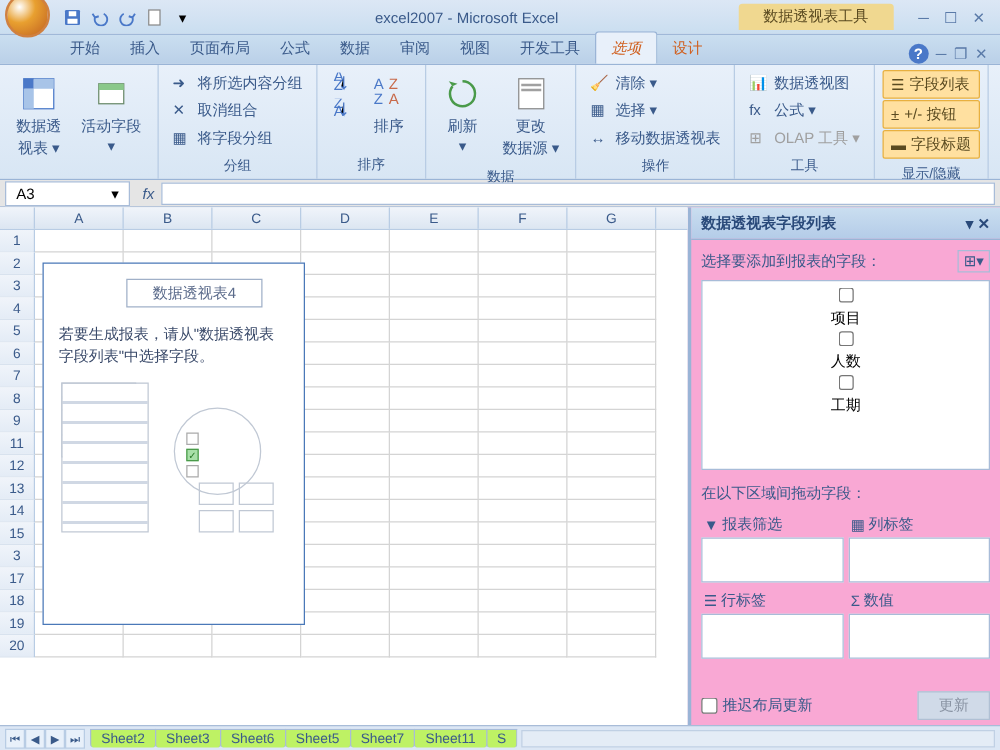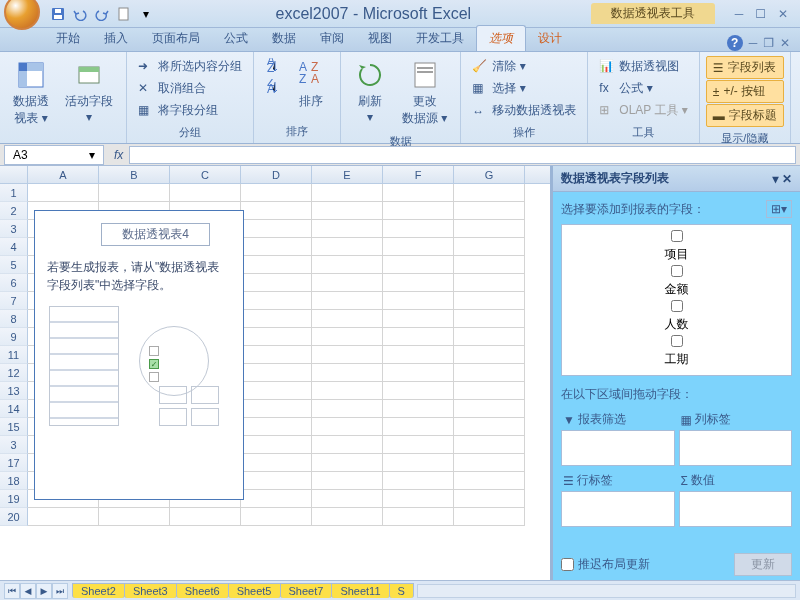--- a/index.html
+++ b/index.html
@@ -1,21 +1,21 @@
 <!DOCTYPE html>
 <html><head>
 <meta charset="utf-8">
 <style>
 * { margin: 0; padding: 0; box-sizing: border-box; font-family: 'Microsoft YaHei', SimSun, sans-serif; font-size: 12px; }
 body { background: #fff; width: 800px; height: 600px; overflow: hidden; }
 .title-bar { height: 28px; background: linear-gradient(#dce7f5, #cadef0); display: flex; align-items: center; border-bottom: 1px solid #a0b8d8; }
 .office-btn { width: 36px; height: 36px; border-radius: 50%; background: radial-gradient(circle at 30% 30%, #fff, #e8a030 40%, #c06020); margin: -4px 4px 0 4px; border: 2px solid #d08040; position: relative; z-index: 10; }
 .qat { display: flex; gap: 2px; margin-left: 4px; }
 .qat-btn { width: 20px; height: 20px; display: flex; align-items: center; justify-content: center; border: 1px solid transparent; }
-.title-text { flex: 1; text-align: center; color: #3a5a8a; font-size: 16px; }
+.title-text { flex: 1; text-align: center; color: #3a5a8a; font-size: 12px; }
 .context-tab-label { background: #f0d890; padding: 2px 20px; color: #5a4a20; border-radius: 3px 3px 0 0; margin-right: 8px; }
 .win-btns { display: flex; gap: 12px; margin: 0 12px; color: #5a7aa8; }
 .ribbon-tabs { height: 24px; background: linear-gradient(#cadef0, #bad0e8); display: flex; align-items: flex-end; padding-left: 44px; border-bottom: 1px solid #9ab4d6; }
 .tab { padding: 4px 12px; color: #3a5a8a; cursor: pointer; }
 .tab.active { background: #e8f0fa; border: 1px solid #9ab4d6; border-bottom: none; border-radius: 3px 3px 0 0; color: #d06020; font-style: italic; }
 .tab.context { color: #d06020; }
 .ribbon-help { margin-left: auto; margin-right: 10px; display: flex; gap: 6px; align-items: center; }
 .ribbon { height: 92px; background: linear-gradient(#e8f0fa, #d8e6f4); display: flex; border-bottom: 1px solid #9ab4d6; }
 .ribbon-group { border-right: 1px solid #b8cce4; display: flex; flex-direction: column; padding: 2px 4px; }
 .group-content { flex: 1; display: flex; align-items: flex-start; gap: 2px; padding: 2px; }
@@ -39,38 +39,38 @@
 .row { display: flex; height: 18px; }
 .row-h { width: 28px; background: linear-gradient(#f0f4fa, #e4ecf6); border-right: 1px solid #b8cce4; border-bottom: 1px solid #d8e2ee; text-align: center; font-size: 11px; color: #3a5a8a; line-height: 18px; }
 .cell { width: 71px; border-right: 1px solid #d4d4d4; border-bottom: 1px solid #d4d4d4; }
 .pivot-placeholder { position: absolute; left: 34px; top: 44px; width: 210px; height: 290px; border: 1px solid #4a78b8; background: #fff; padding: 12px; display: flex; flex-direction: column; align-items: center; gap: 12px; }
 .pivot-title-box { border: 1px solid #a0b0c8; padding: 2px 20px; color: #5a6a8a; margin-left: 33px; }
 .pivot-help-text { color: #3a4a6a; font-size: 12px; line-height: 1.5; }
 .pivot-illustration { width: 180px; height: 140px; position: relative; }
 .illust-table { position: absolute; width: 60px; height: 60px; background: repeating-linear-gradient(#d0d8e4 0 2px, #fff 2px 10px); border: 1px solid #c0c8d4; }
 .illust-circle { position: absolute; left: 90px; top: 20px; width: 70px; height: 70px; border: 1px solid #c0c8d4; border-radius: 50%; background: #fff; }
 .illust-check { position: absolute; left: 100px; top: 40px; }
-.field-pane { width: 250px; background: #7dd3fc; border-left: 3px solid #9ab4d6; display: flex; flex-direction: column; }
+.field-pane { width: 250px; background: #f9a8d4; border-left: 3px solid #9ab4d6; display: flex; flex-direction: column; }
 .pane-header { background: linear-gradient(#cadef0, #b4cce8); padding: 4px 8px; color: #2a4a7a; font-weight: bold; display: flex; justify-content: space-between; align-items: center; border-bottom: 1px solid #9ab4d6; }
 .pane-body { padding: 8px; flex: 1; display: flex; flex-direction: column; gap: 6px; }
 .field-list-label { color: #3a5a8a; display: flex; justify-content: space-between; align-items: center; }
 .field-list { background: #fff; border: 1px solid #a8bcd8; padding: 4px; height: 152px; }
 .field-item { display: flex; align-items: center; gap: 4px; padding: 1px; flex-direction: column; }
 .field-item input { width: 12px; height: 12px; }
 .areas-label { color: #3a5a8a; margin-top: 4px; }
 .areas-grid { display: grid; grid-template-columns: 1fr 1fr; gap: 4px; }
 .area-box { display: flex; flex-direction: column; }
 .area-title { font-size: 11px; color: #3a5a8a; padding: 2px; display: flex; align-items: center; gap: 3px; }
 .area-drop { background: #fff; border: 1px solid #a8bcd8; height: 36px; }
 .defer-row { display: flex; align-items: center; gap: 4px; padding: 4px 8px; color: #3a5a8a; }
 .update-btn { margin-left: auto; background: #d0dae8; border: 1px solid #b0c0d4; padding: 2px 16px; color: #8a94a4; }
 .sheet-tabs { height: 20px; background: #dce7f5; display: flex; align-items: center; border-top: 1px solid #a8bcd8; }
 .nav-btns { display: flex; gap: 0; margin: 0 4px; }
 .nav-btn { width: 16px; text-align: center; color: #3a5a8a; border: 1px solid #b8cce4; background: #e8f0fa; font-size: 9px; line-height: 14px; }
-.sheet-tab { background: #fde047; border: 1px solid #a8bcd8; border-bottom: none; padding: 1px 8px; font-size: 11px; color: #3a5a8a; margin-right: -1px; border-radius: 0 0 3px 3px; }
+.sheet-tab { background: #bef264; border: 1px solid #a8bcd8; border-bottom: none; padding: 1px 8px; font-size: 11px; color: #3a5a8a; margin-right: -1px; border-radius: 0 0 3px 3px; }
 .hscroll { flex: 1; background: #e4ecf6; border: 1px solid #c0d0e4; height: 14px; margin: 0 4px; }
 svg { display: block; }
 .help-icon { width: 16px; height: 16px; border-radius: 50%; background: #4a78c8; color: #fff; text-align: center; line-height: 16px; font-weight: bold; }
 </style>
 </head>
 <body>
 
 <div class="title-bar">
   <div class="office-btn"></div>
   <div class="qat">
@@ -539,24 +539,20 @@
         <span>选择要添加到报表的字段：</span>
         <span style="border:1px solid #a8bcd8;padding:1px 4px;">⊞▾</span>
       </div>
       <div class="field-list" id="field-list">
           <div class="field-item">
             <input type="checkbox" style="">
             <span>项目</span>
           </div>
           <div class="field-item">
             <input type="checkbox" style="">
-            <span>金额</span>
-          </div>
-          <div class="field-item">
-            <input type="checkbox" style="">
             <span>人数</span>
           </div>
           <div class="field-item">
             <input type="checkbox" style="">
             <span>工期</span>
           </div>
         </div>
       <div class="areas-label">在以下区域间拖动字段：</div>
       <div class="areas-grid">
         <div class="area-box">

